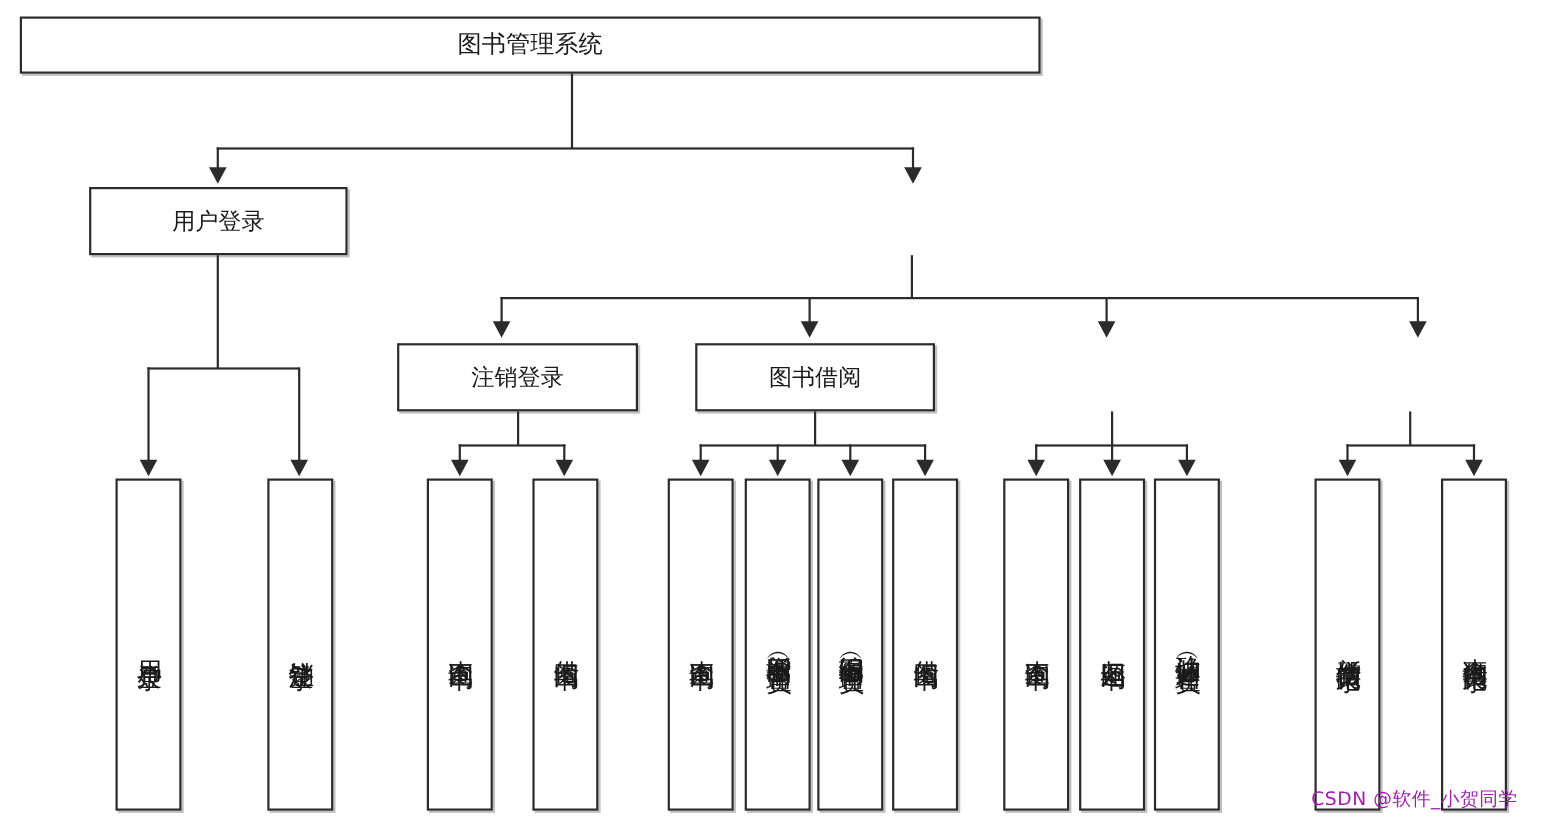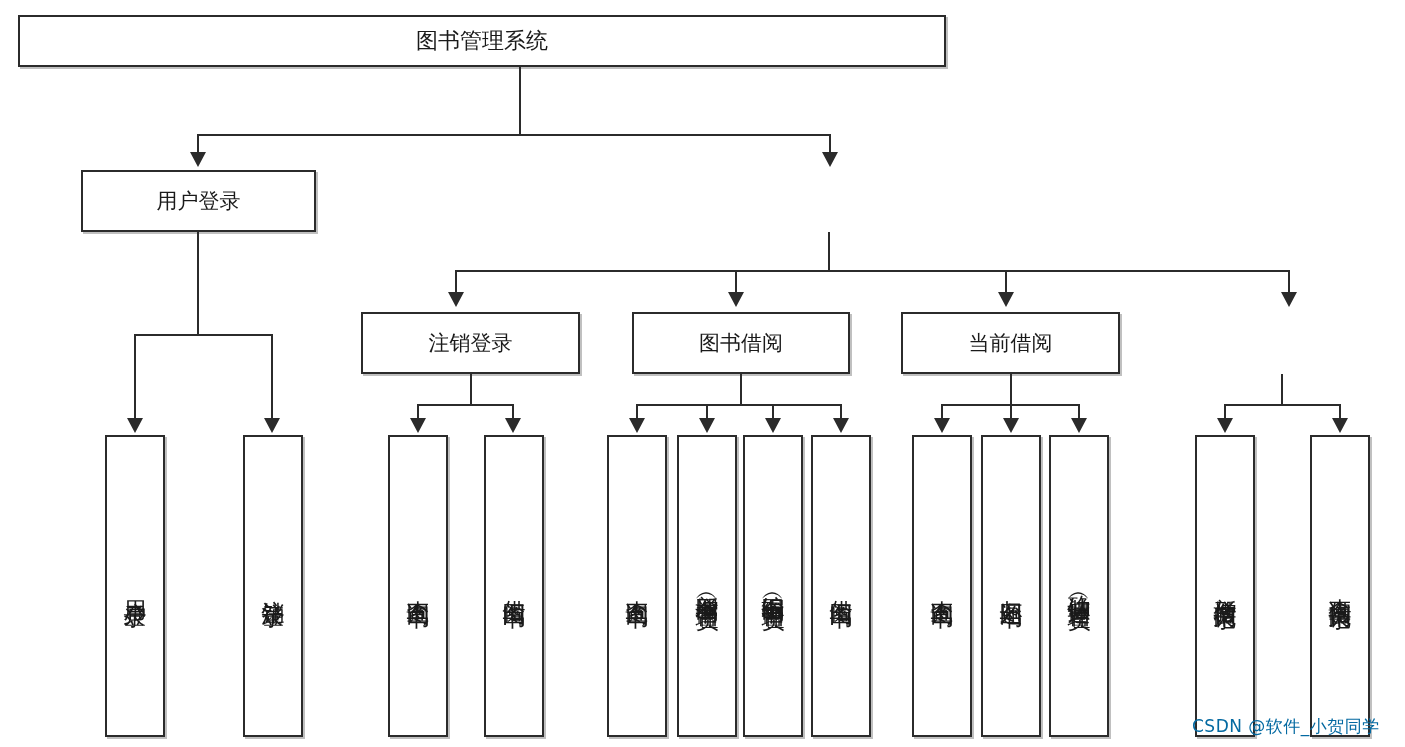--- a/index.html
+++ b/index.html
@@ -63,21 +63,21 @@
   .arrow {
     position: absolute;
     width: 0;
     height: 0;
     border-left: 8px solid transparent;
     border-right: 8px solid transparent;
     border-top: 15px solid #2b2b2b;
   }
   .watermark {
     position: absolute;
-    color: #0369a1;
+    color: #a21caf;
     font-size: 17px;
     white-space: nowrap;
     letter-spacing: 0.5px;
   }
 </style>
 </head>
 <body>
 
 <div id="canvas">
 
@@ -113,23 +113,20 @@
   <div class="arrow" style="left:998px; top:292px;"></div>
   <div class="ln v" style="left:1288px; top:270px; width:2px; height:24px;"></div>
   <div class="arrow" style="left:1281px; top:292px;"></div>
 
   <div class="node horiz" style="left:361px; top:312px; width:219px; height:62px;">
     <span class="label">注销登录</span>
   </div>
   <div class="node horiz" style="left:632px; top:312px; width:218px; height:62px;justify-content:center;">
     <span class="label">图书借阅</span>
   </div>
-  <div class="node horiz" style="left:901px; top:312px; width:219px; height:62px;">
-    <span class="label">当前借阅</span>
-  </div>
 
   <div class="ln v" style="left:470px; top:374px; width:2px; height:31px;"></div>
   <div class="ln h" style="left:417px; top:404px; width:97px; height:2px;"></div>
   <div class="ln v" style="left:417px; top:404px; width:2px; height:16px;"></div>
   <div class="arrow" style="left:410px; top:418px;"></div>
   <div class="ln v" style="left:512px; top:404px; width:2px; height:16px;"></div>
   <div class="arrow" style="left:505px; top:418px;"></div>
 
   <div class="ln v" style="left:740px; top:374px; width:2px; height:31px;"></div>
   <div class="ln h" style="left:636px; top:404px; width:206px; height:2px;"></div>

